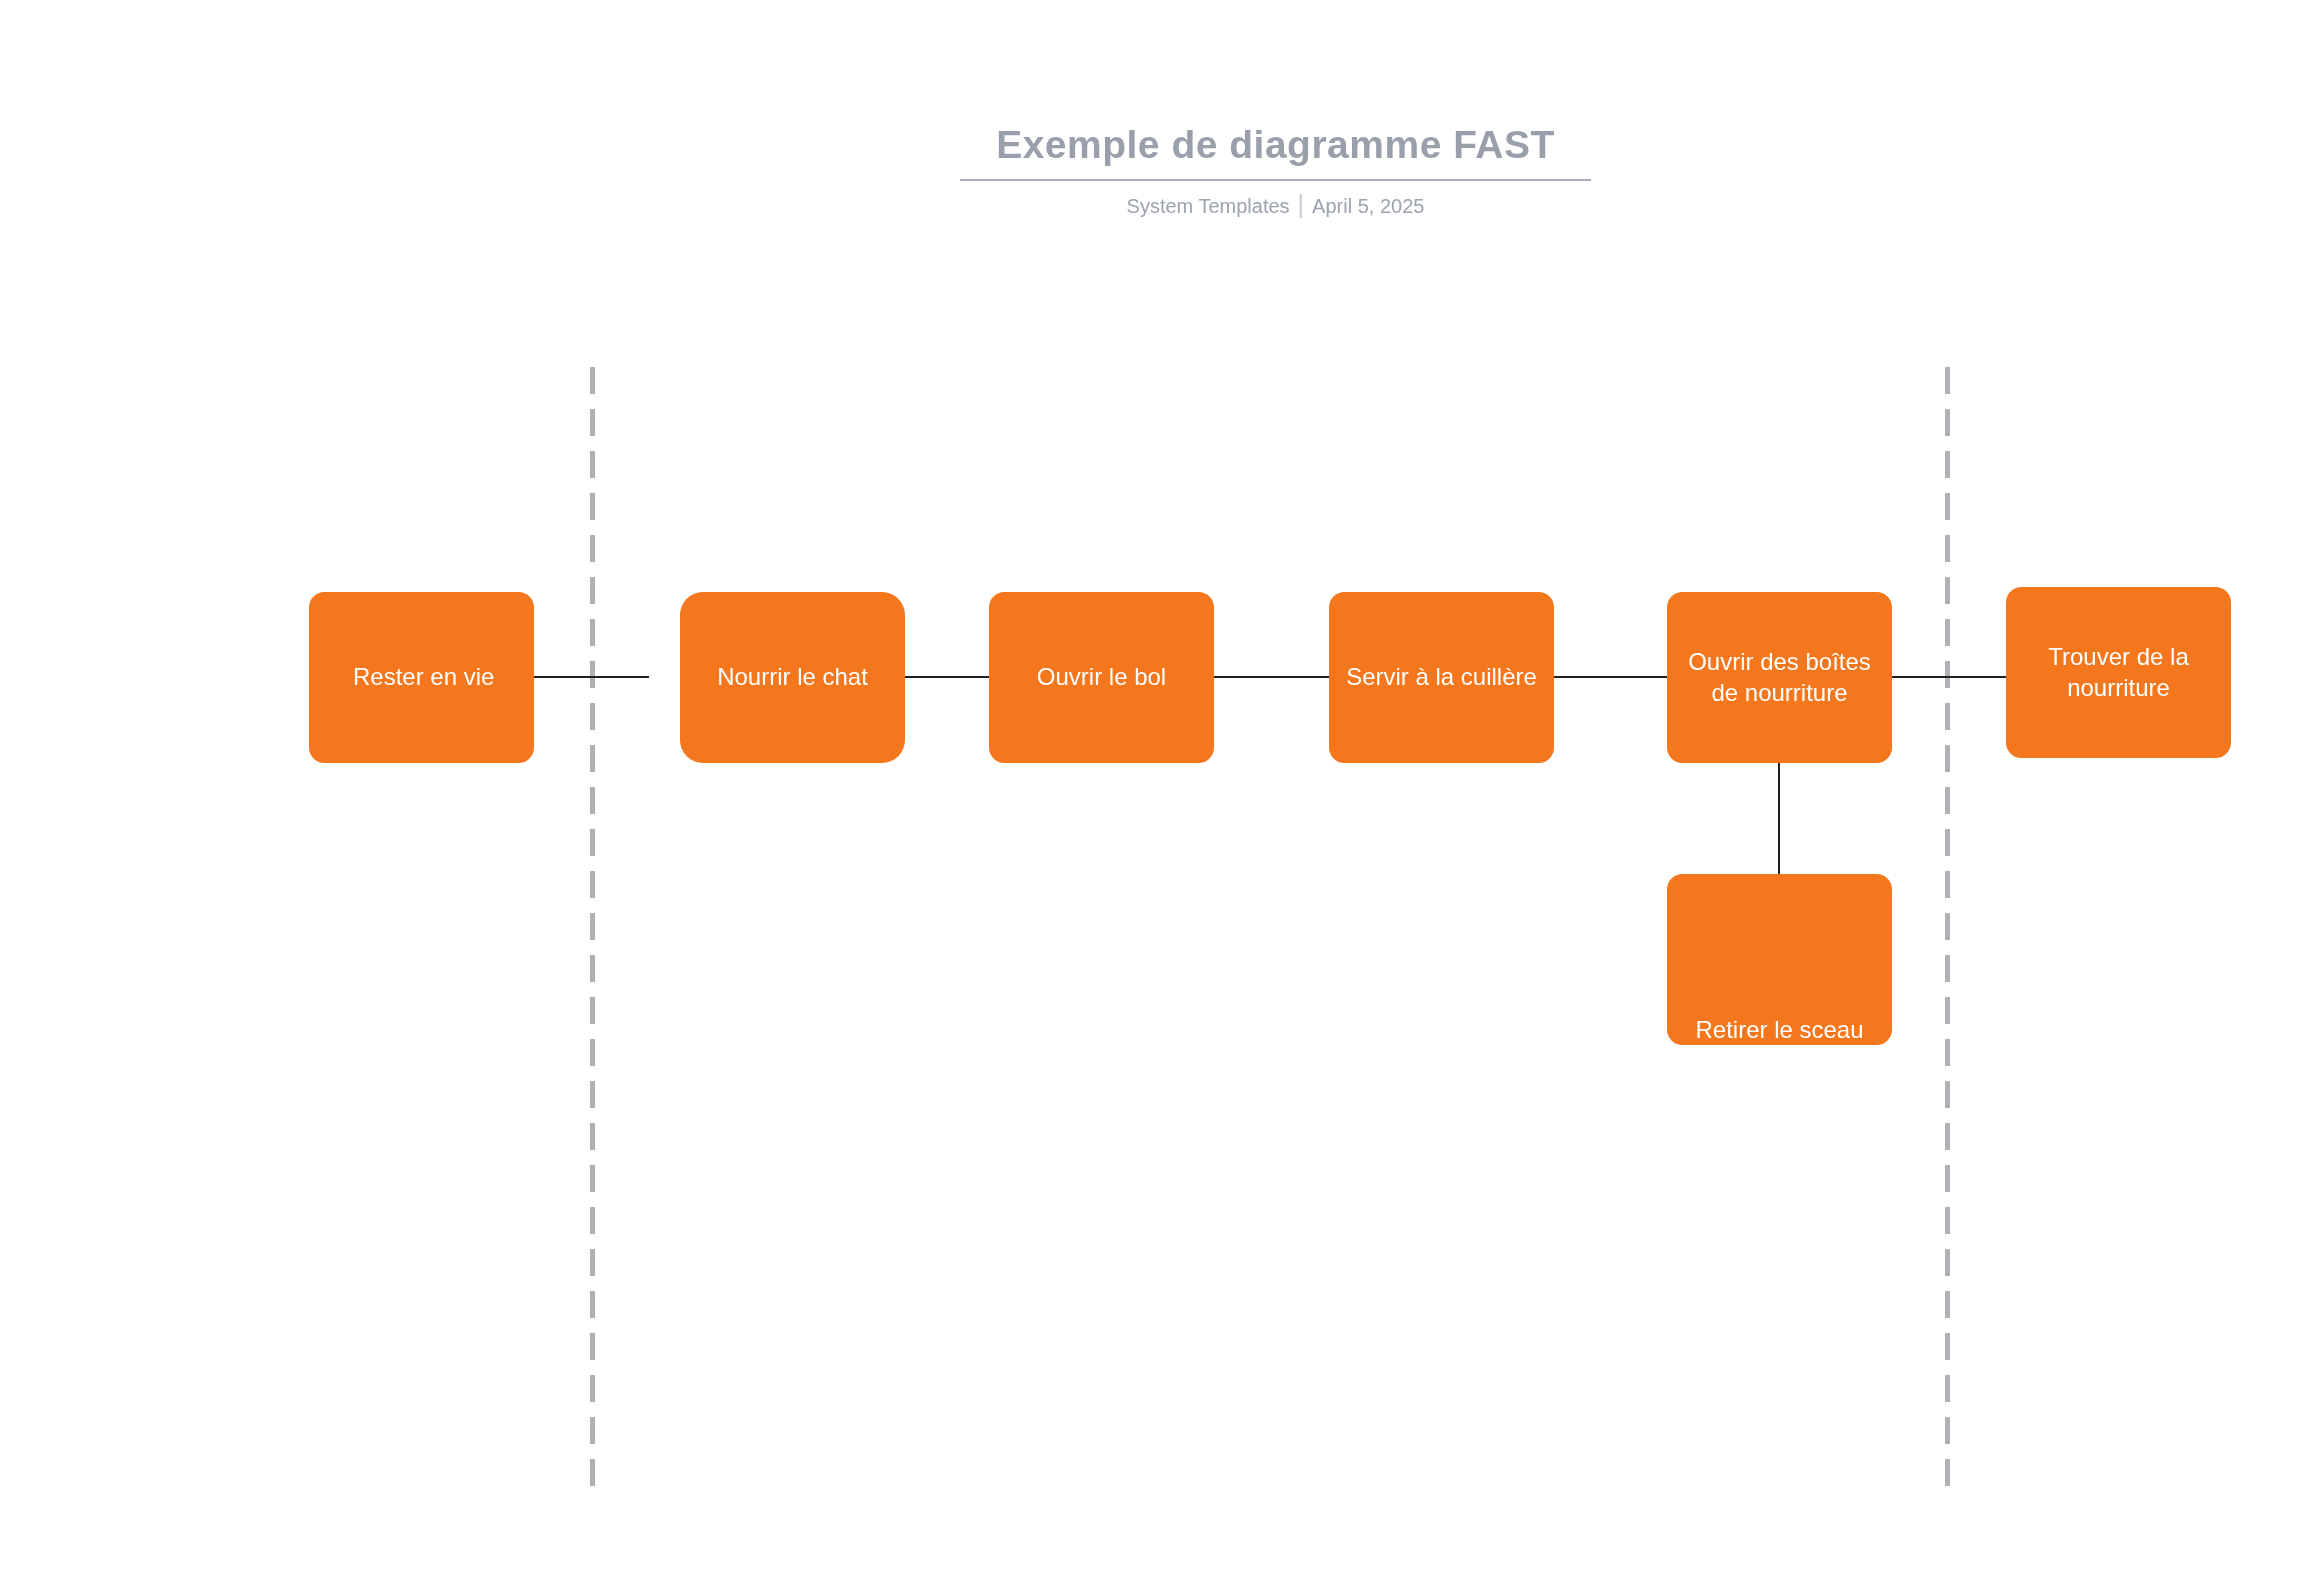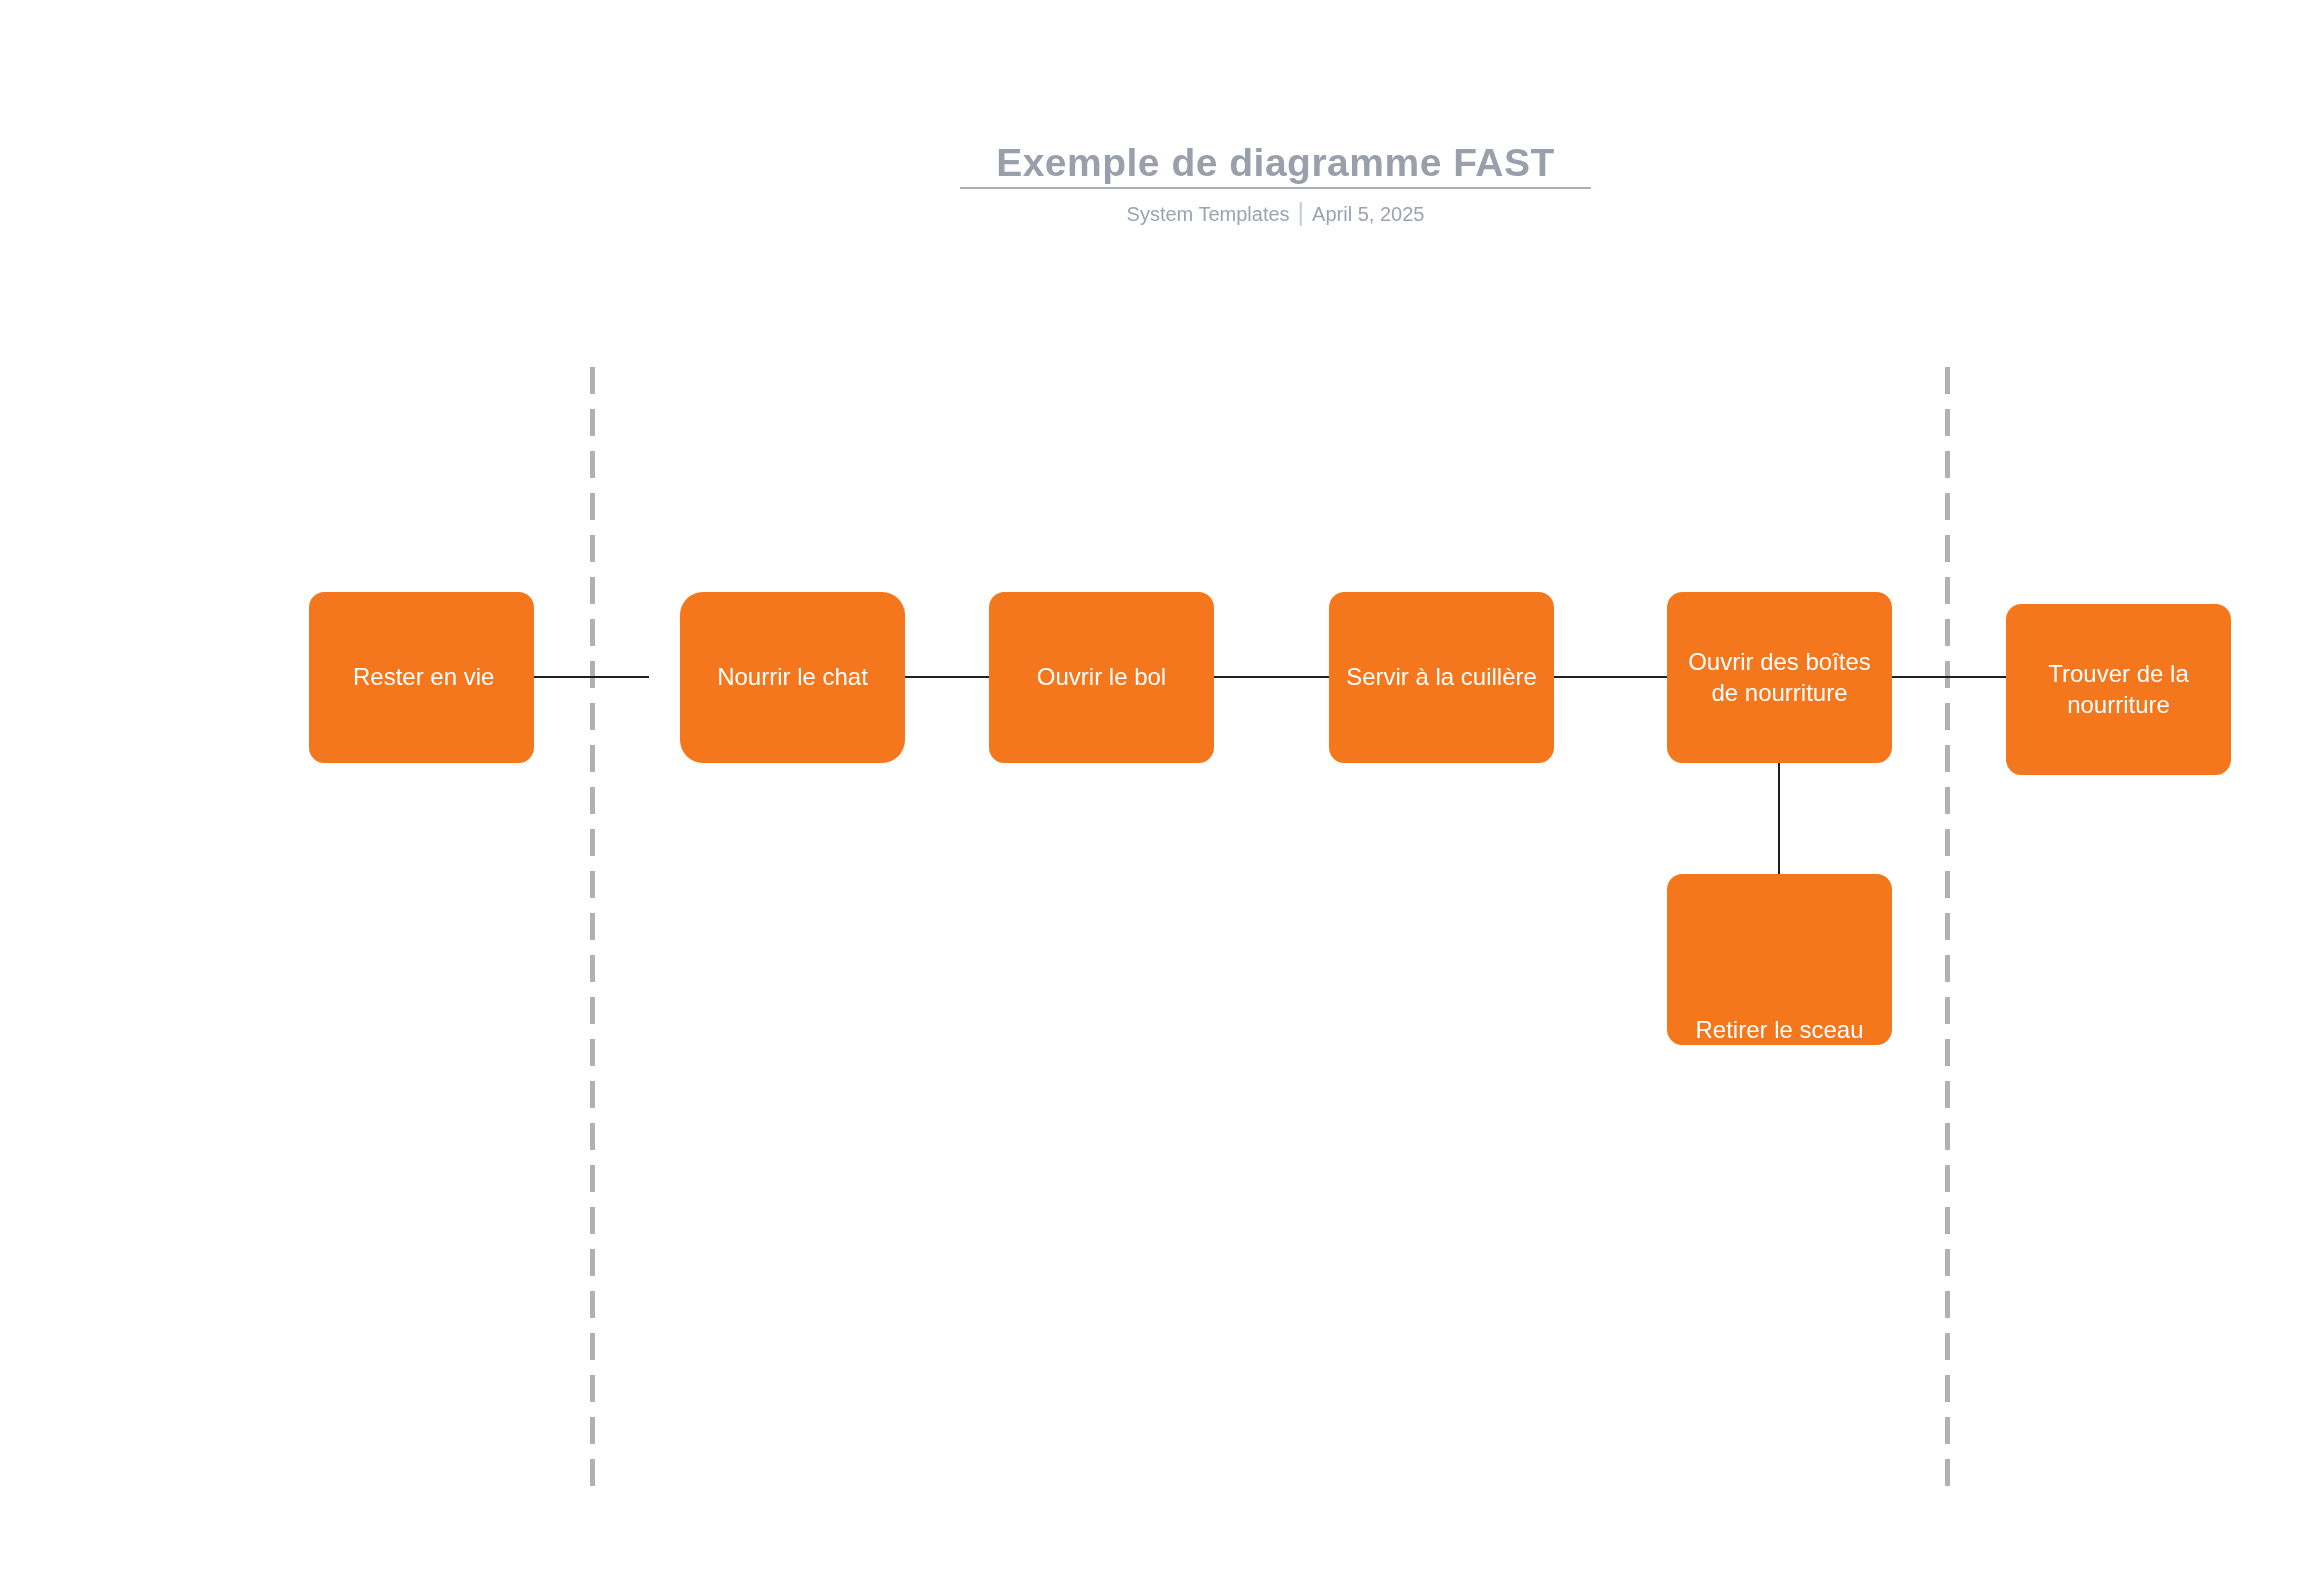--- a/index.html
+++ b/index.html
@@ -23,23 +23,22 @@
   }
 
   
   .header{
     position:absolute;left:960px;top:122px;width:631px;
     text-align:center;
   }
   .title{
     font-size:39px;font-weight:700;color:var(--title-text);
     line-height:1.2;letter-spacing:0.5px;
-    padding-bottom:0;
+    padding-bottom:10px;
     border-bottom:2.9px solid var(--title-rule);
-    margin-top:18px;
   }
   .subtitle{
     margin-top:8.7px;
     font-size:20px;color:var(--subtitle-text);
     display:flex;align-items:center;justify-content:center;gap:8px;
     line-height:1.3;
   }
   .subtitle .sep{
     color:var(--separator);
     font-size:25px;font-weight:400;
@@ -76,21 +75,21 @@
     display:flex;align-items:center;justify-content:center;
     text-align:center;
     padding:0 11.6px;box-sizing:border-box;
     cursor:default;
   }
   .n1{left:309px;top:592px;padding-left:16px;}
   .n2{left:680px;top:592px;border-radius:23px;}
   .n3{left:989px;top:592px;}
   .n4{left:1329px;top:592px;}
   .n5{left:1667px;top:592px;}
-  .n6{left:2006px;top:604px;}
+  .n6{left:2006px;top:587px;}
   .n7{left:1667px;top:874px;align-items:flex-end;}
 </style>
 </head>
 <body>
 
 <div class="canvas">
 
   <div class="header">
     <div class="title">Exemple de diagramme FAST</div>
     <div class="subtitle">

